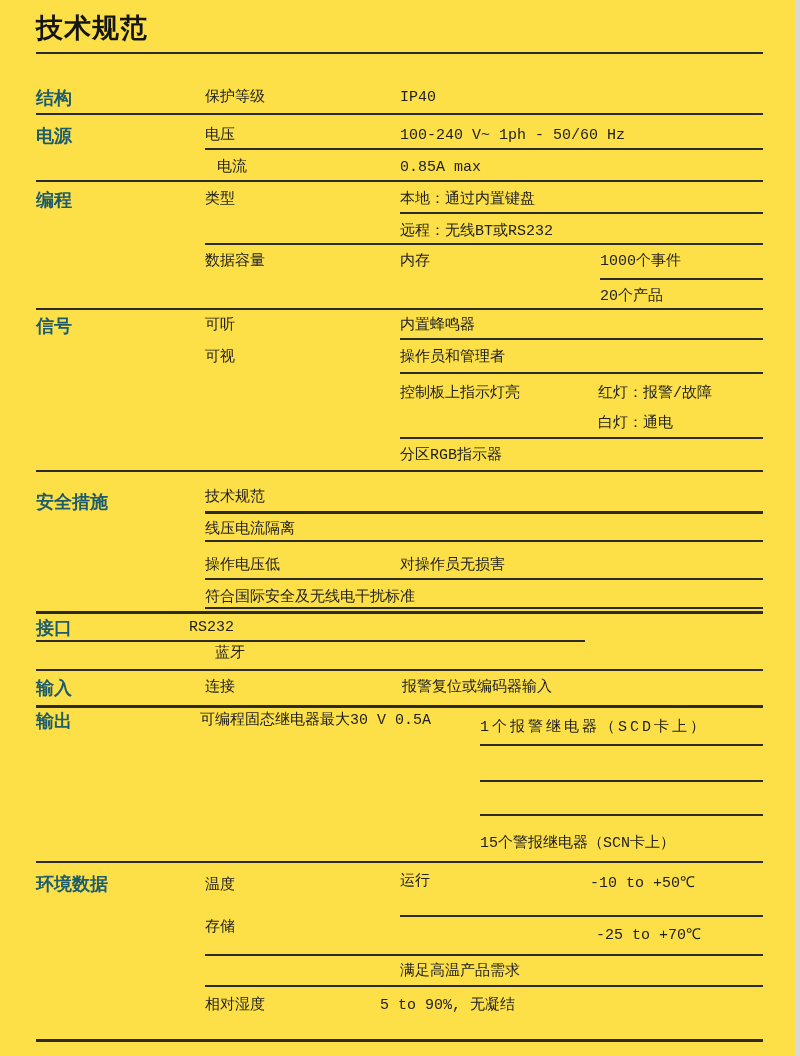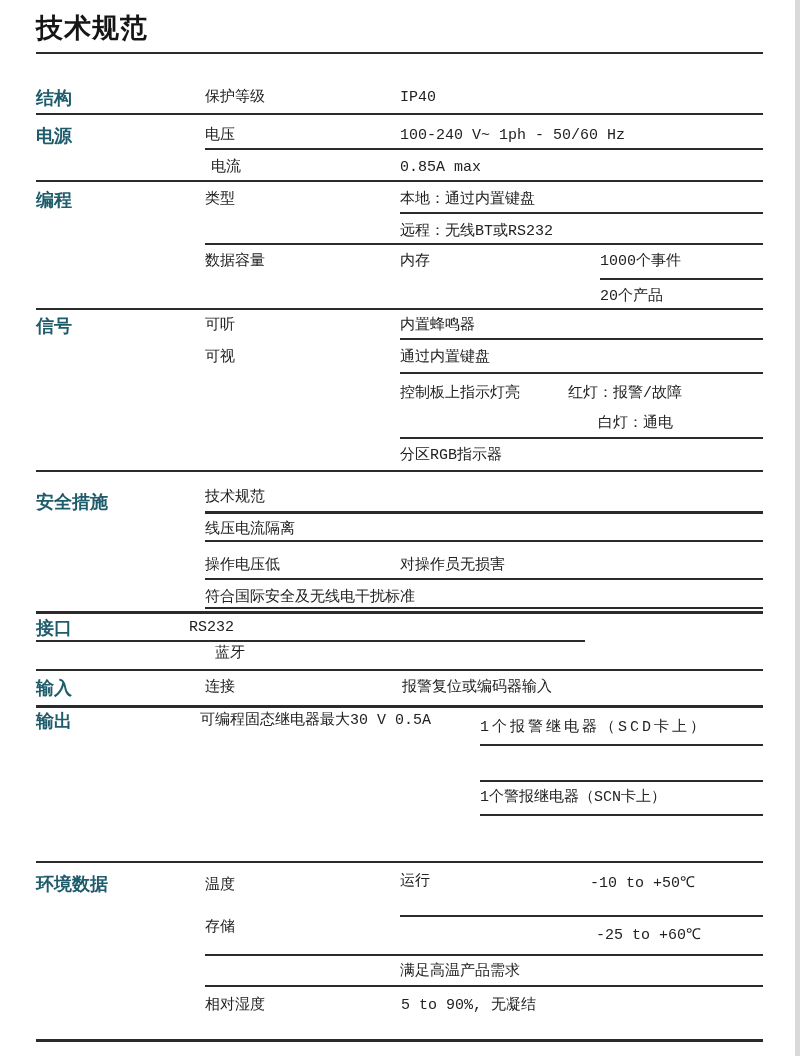--- a/index.html
+++ b/index.html
@@ -1,17 +1,17 @@
 <!DOCTYPE html>
 <html style="--heading: #1e5b6b; --line: #2b2b2b;"><head>
 <meta charset="utf-8">
 <style>
   html,body{margin:0;padding:0;background:#e8e8e8;}
   .page{
-    position:relative;width:800px;height:1056px;background:#ffffff;
+    position:relative;width:800px;height:1056px;background:#fde047;
     margin:0 auto;overflow:hidden;
     font-family:"Liberation Mono","DejaVu Sans Mono",monospace;
   }
   .title{
     position:absolute;font-family:"Liberation Sans","DejaVu Sans",sans-serif;
     font-weight:700;font-size:27px;color:#151515;letter-spacing:1px;white-space:nowrap;
   }
   .hdr{
     position:absolute;font-family:"Liberation Sans","DejaVu Sans",sans-serif;
     font-weight:700;font-size:18px;color:var(--heading,#1e5b6b);white-space:nowrap;
@@ -33,21 +33,21 @@
 
   <div class="hdr" style="left:36px;top:86px">结构</div>
   <div class="cell" style="left:205px;top:88px">保护等级</div>
   <div class="cell" style="left:400px;top:88px">IP40</div>
   <div class="rule" style="left:36px;top:113px;width:727px;height:1.6px"></div>
 
   <div class="hdr" style="left:36px;top:124px">电源</div>
   <div class="cell" style="left:205px;top:126px">电压</div>
   <div class="cell" style="left:400px;top:126px">100-240 V~ 1ph - 50/60 Hz</div>
   <div class="rule" style="left:205px;top:148px;width:558px;height:1.6px"></div>
-  <div class="cell" style="left:211px;top:158px">电流</div>
+  <div class="cell" style="left:217px;top:158px">电流</div>
   <div class="cell" style="left:400px;top:158px">0.85A max</div>
   <div class="rule" style="left:36px;top:180px;width:727px;height:1.8px"></div>
 
   <div class="hdr" style="left:36px;top:188px">编程</div>
   <div class="cell" style="left:205px;top:190px">类型</div>
   <div class="cell" style="left:400px;top:190px">本地：通过内置键盘</div>
   <div class="rule" style="left:400px;top:212px;width:363px;height:1.5px"></div>
   <div class="cell" style="left:400px;top:222px">远程：无线BT或RS232</div>
   <div class="rule" style="left:205px;top:243px;width:558px;height:1.8px"></div>
   <div class="cell" style="left:205px;top:252px">数据容量</div>
@@ -55,24 +55,24 @@
   <div class="cell" style="left:600px;top:252px">1000个事件</div>
   <div class="rule" style="left:600px;top:278px;width:163px;height:1.8px"></div>
   <div class="cell" style="left:600px;top:287px">20个产品</div>
   <div class="rule" style="left:36px;top:308px;width:727px;height:2px"></div>
 
   <div class="hdr" style="left:36px;top:314px">信号</div>
   <div class="cell" style="left:205px;top:316px">可听</div>
   <div class="cell" style="left:400px;top:316px">内置蜂鸣器</div>
   <div class="rule" style="left:400px;top:338px;width:363px;height:1.5px"></div>
   <div class="cell" style="left:205px;top:348px">可视</div>
-  <div class="cell" style="left:400px;top:348px">通过内置键盘</div>
+  <div class="cell" style="left:400px;top:348px">操作员和管理者</div>
   <div class="rule" style="left:400px;top:372px;width:363px;height:1.5px"></div>
   <div class="cell" style="left:400px;top:384px">控制板上指示灯亮</div>
-  <div class="cell" style="left:568px;top:384px">红灯：报警/故障</div>
+  <div class="cell" style="left:598px;top:384px">红灯：报警/故障</div>
   <div class="cell" style="left:598px;top:414px">白灯：通电</div>
   <div class="rule" style="left:400px;top:437px;width:363px;height:2.2px"></div>
   <div class="cell" style="left:400px;top:446px">分区RGB指示器</div>
   <div class="rule" style="left:36px;top:470px;width:727px;height:2.2px"></div>
 
   <div class="hdr" style="left:36px;top:490px">安全措施</div>
   <div class="cell" style="left:205px;top:488px">技术规范</div>
   <div class="rule" style="left:205px;top:511px;width:558px;height:2.5px"></div>
   <div class="cell" style="left:205px;top:520px">线压电流隔离</div>
   <div class="rule" style="left:205px;top:540px;width:558px;height:2px"></div>
@@ -92,32 +92,32 @@
   <div class="hdr" style="left:36px;top:676px">输入</div>
   <div class="cell" style="left:205px;top:678px">连接</div>
   <div class="cell" style="left:402px;top:678px">报警复位或编码器输入</div>
   <div class="rule" style="left:36px;top:705px;width:727px;height:2.5px"></div>
 
   <div class="hdr" style="left:36px;top:709px">输出</div>
   <div class="cell" style="left:200px;top:711px">可编程固态继电器最大30 V 0.5A</div>
   <div class="cell sp" style="left:480px;top:718px">1个报警继电器（SCD卡上）</div>
   <div class="rule" style="left:480px;top:744px;width:283px;height:2.2px"></div>
   <div class="rule" style="left:480px;top:780px;width:283px;height:2.2px"></div>
-  <div class="cell" style="left:480px;top:788px">1个警报继电器（SCN卡上）</div>
   <div class="rule" style="left:480px;top:814px;width:283px;height:2px"></div>
+  <div class="cell" style="left:480px;top:834px">15个警报继电器（SCN卡上）</div>
   <div class="rule" style="left:36px;top:861px;width:727px;height:2px"></div>
 
   <div class="hdr" style="left:36px;top:872px">环境数据</div>
   <div class="cell" style="left:205px;top:876px">温度</div>
   <div class="cell" style="left:400px;top:872px">运行</div>
   <div class="cell" style="left:590px;top:874px">-10 to +50℃</div>
   <div class="rule" style="left:400px;top:915px;width:363px;height:2px"></div>
   <div class="cell" style="left:205px;top:918px">存储</div>
-  <div class="cell" style="left:596px;top:926px">-25 to +60℃</div>
+  <div class="cell" style="left:596px;top:926px">-25 to +70℃</div>
   <div class="rule" style="left:205px;top:954px;width:558px;height:2px"></div>
   <div class="cell" style="left:400px;top:962px">满足高温产品需求</div>
   <div class="rule" style="left:205px;top:985px;width:558px;height:1.5px"></div>
   <div class="cell" style="left:205px;top:996px">相对湿度</div>
-  <div class="cell" style="left:401px;top:996px">5 to 90%, 无凝结</div>
+  <div class="cell" style="left:380px;top:996px">5 to 90%, 无凝结</div>
   <div class="rule" style="left:36px;top:1039px;width:727px;height:3px"></div>
 
   <div class="scan-edge"></div>
 </div>
 
 </body></html>

